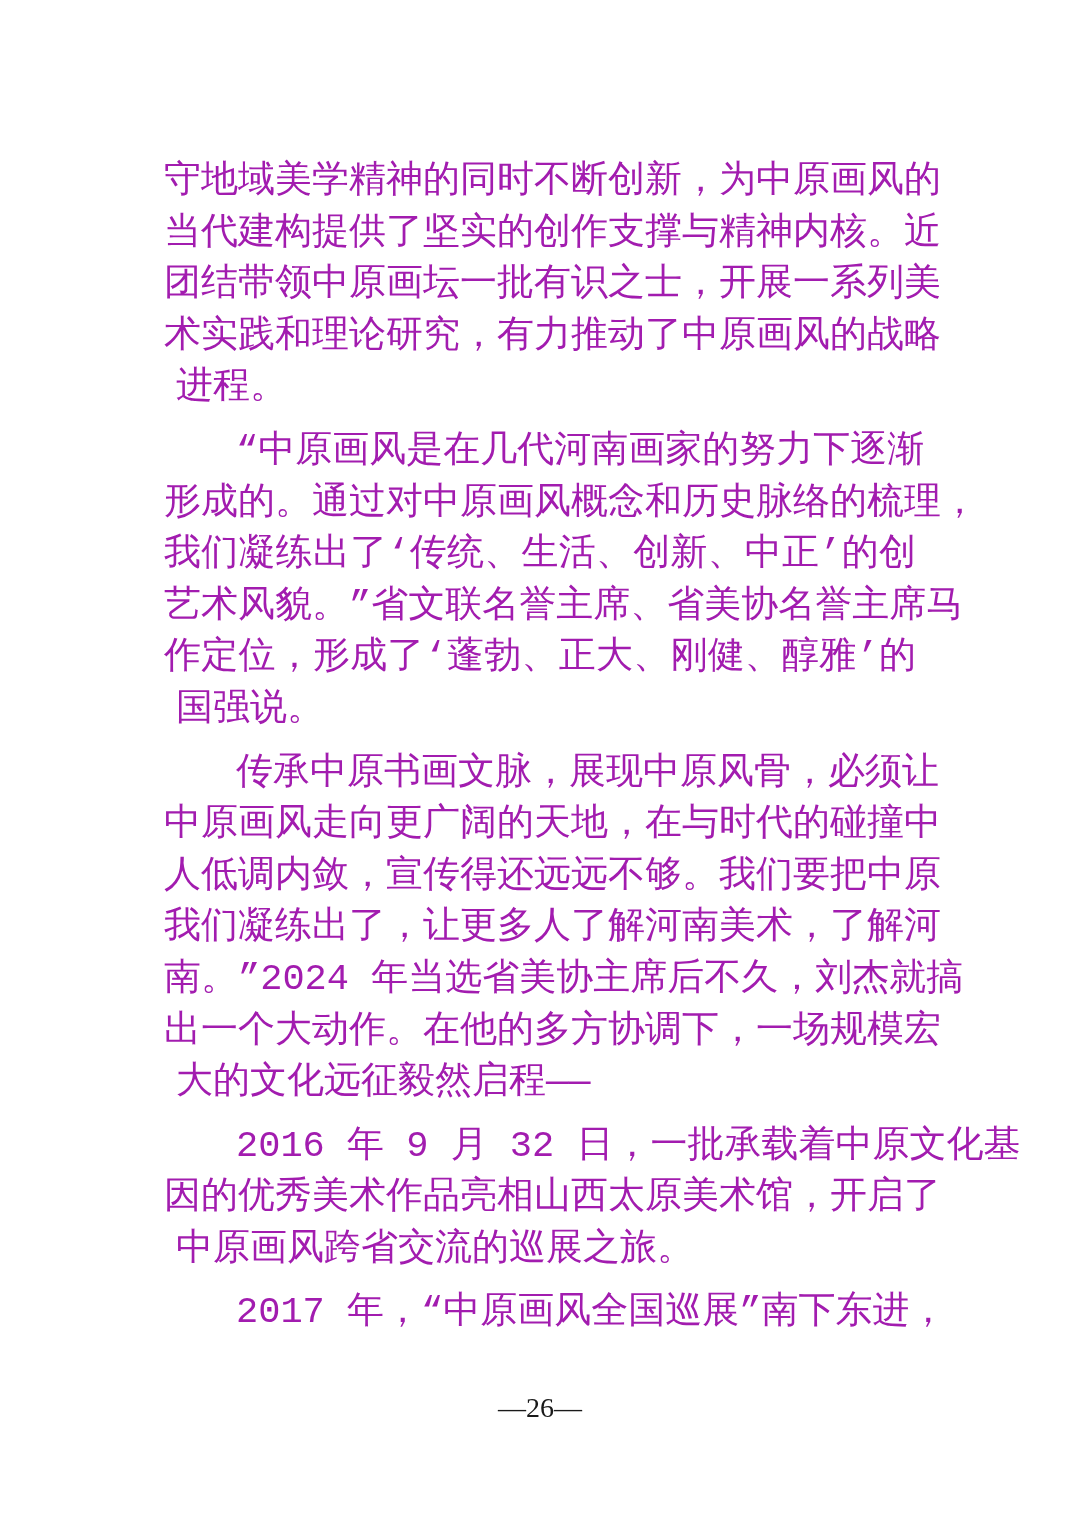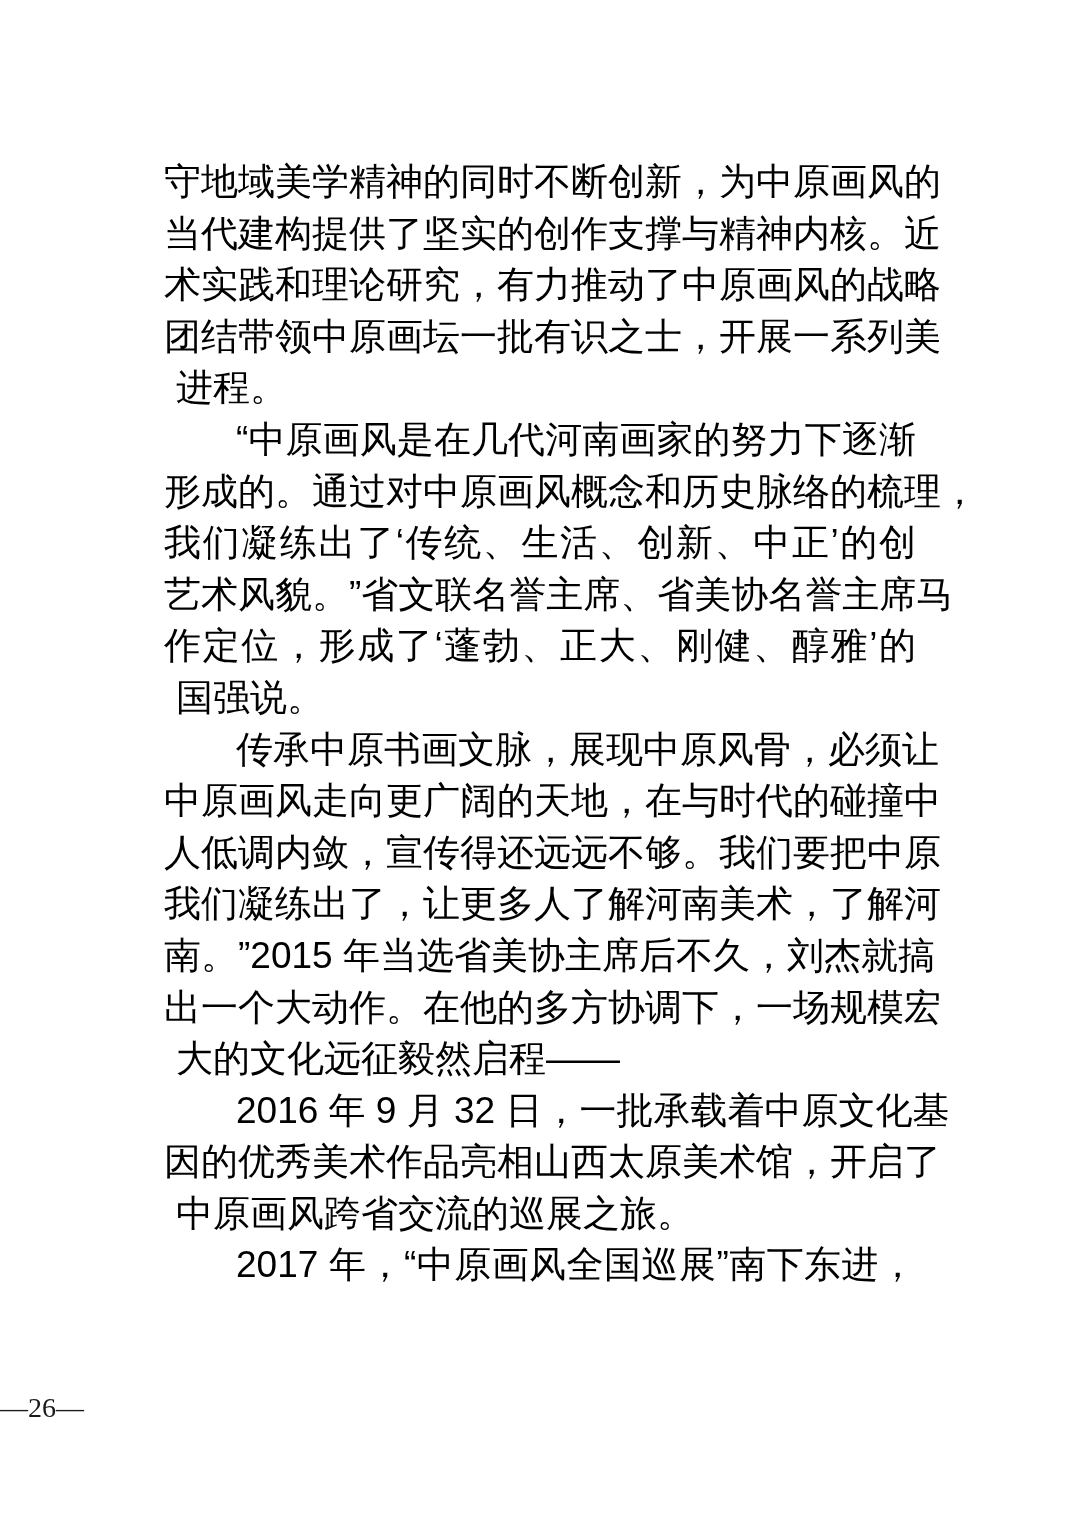--- a/index.html
+++ b/index.html
@@ -2,58 +2,58 @@
 <html><head>
   <meta charset="utf-8">
   <style>
     html, body { margin: 0; padding: 0; background: #ffffff; }
     body { width: 1080px; height: 1525px; position: relative; overflow: hidden; }
     .page { position: absolute; left: 0; top: 0; width: 1080px; height: 1525px; background: #ffffff; }
     .text-block { position: absolute; left: 164px; top: 156px; width: 752px; }
     .line {
       height: 51.6px;
       line-height: 51.6px;
-      font-family: Liberation Sans, sans-serif;
+      font-family: Liberation Mono, monospace;
       font-size: 37px;
-      color: #000000;
+      color: #a21caf;
       white-space: nowrap;
       text-align: justify;
       text-align-last: justify;
       letter-spacing: 0px;
     }
     .line.last { text-align-last: left; margin-left: 12px; }
-    .line.indent { padding-left: 72px; }
+    .line.indent { padding-left: 72px; margin-top: 12px; }
     .page-number {
       position: absolute; left: 0; width: 1080px; top: 1392px;
-      text-align: left;
+      text-align: center;
       font-family: "Liberation Serif", "DejaVu Serif", serif;
       font-size: 28px; color: #1a1a1a;
     }
   </style>
 </head>
 <body>
 
 <div class="page">
   <div class="text-block" id="text-block">
       <div class="line">守地域美学精神的同时不断创新，为中原画风的</div>
       <div class="line">当代建构提供了坚实的创作支撑与精神内核。近</div>
+      <div class="line">团结带领中原画坛一批有识之士，开展一系列美</div>
       <div class="line">术实践和理论研究，有力推动了中原画风的战略</div>
-      <div class="line">团结带领中原画坛一批有识之士，开展一系列美</div>
       <div class="line last">进程。</div>
       <div class="line indent">“中原画风是在几代河南画家的努力下逐渐</div>
       <div class="line">形成的。通过对中原画风概念和历史脉络的梳理，</div>
       <div class="line">我们凝练出了‘传统、生活、创新、中正’的创</div>
       <div class="line">艺术风貌。”省文联名誉主席、省美协名誉主席马</div>
       <div class="line">作定位，形成了‘蓬勃、正大、刚健、醇雅’的</div>
       <div class="line last">国强说。</div>
       <div class="line indent">传承中原书画文脉，展现中原风骨，必须让</div>
       <div class="line">中原画风走向更广阔的天地，在与时代的碰撞中</div>
       <div class="line">人低调内敛，宣传得还远远不够。我们要把中原</div>
       <div class="line">我们凝练出了，让更多人了解河南美术，了解河</div>
-      <div class="line">南。”2015 年当选省美协主席后不久，刘杰就搞</div>
+      <div class="line">南。”2024 年当选省美协主席后不久，刘杰就搞</div>
       <div class="line">出一个大动作。在他的多方协调下，一场规模宏</div>
       <div class="line last">大的文化远征毅然启程——</div>
       <div class="line indent">2016 年 9 月 32 日，一批承载着中原文化基</div>
       <div class="line">因的优秀美术作品亮相山西太原美术馆，开启了</div>
       <div class="line last">中原画风跨省交流的巡展之旅。</div>
       <div class="line indent">2017 年，“中原画风全国巡展”南下东进，</div>
     </div>
   <div class="page-number">—26—</div>
 </div>
 

